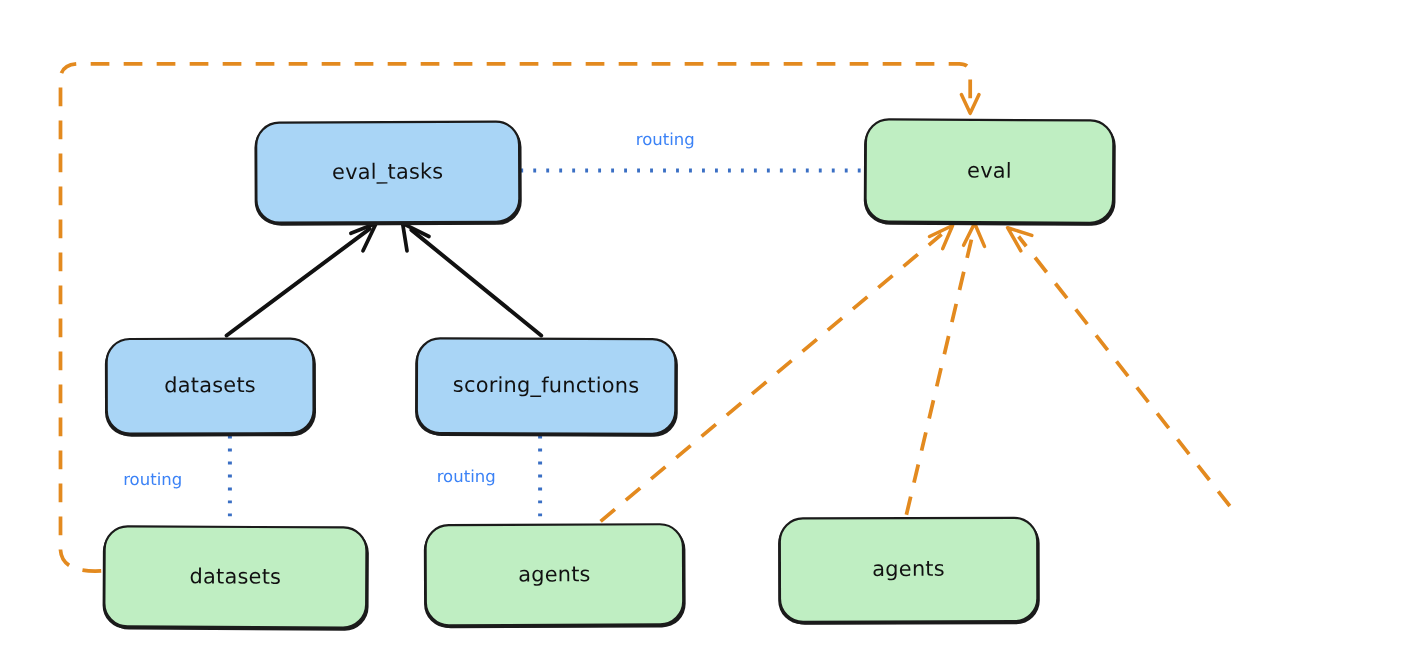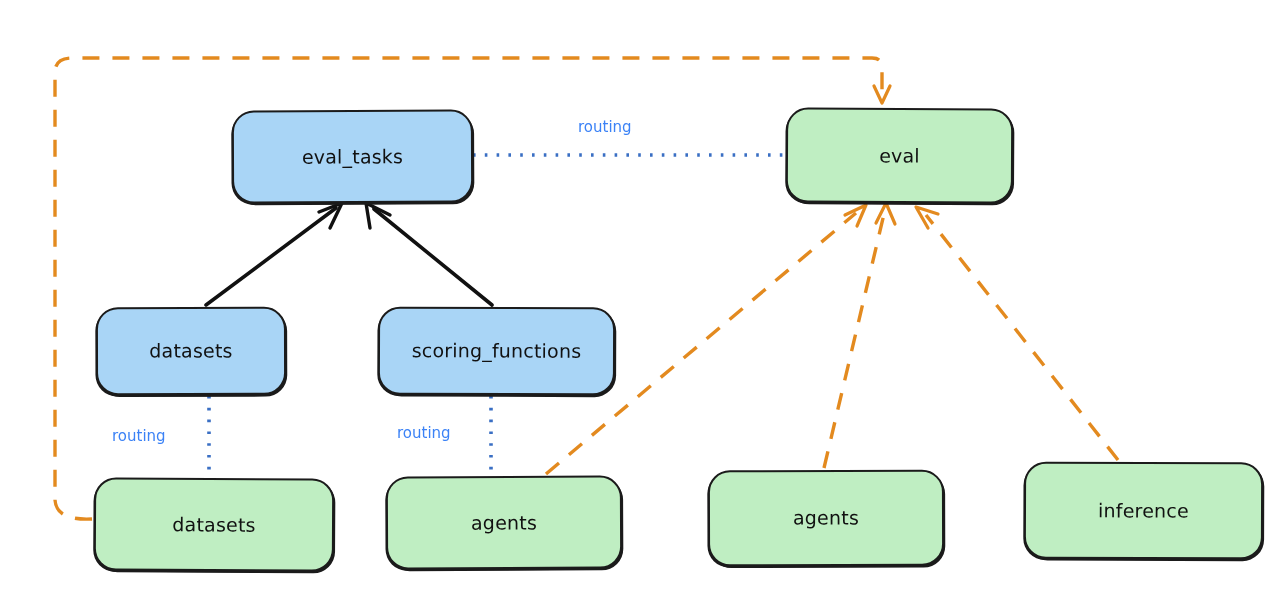--- a/index.html
+++ b/index.html
@@ -135,17 +135,14 @@
   </div>
 
   <div class="node green tilt-a" style="left:386px; top:476px; width:236px; height:93px;">
     <span class="node-label">agents</span>
   </div>
 
   <div class="node green tilt-c" style="left:708px; top:470px; width:236px; height:96px;">
     <span class="node-label">agents</span>
   </div>
 
-  <div class="node green tilt-d" style="left:1024px; top:462px; width:239px; height:97px;">
-    <span class="node-label">inference</span>
-  </div>
 
 </div>
 
 </body></html>

